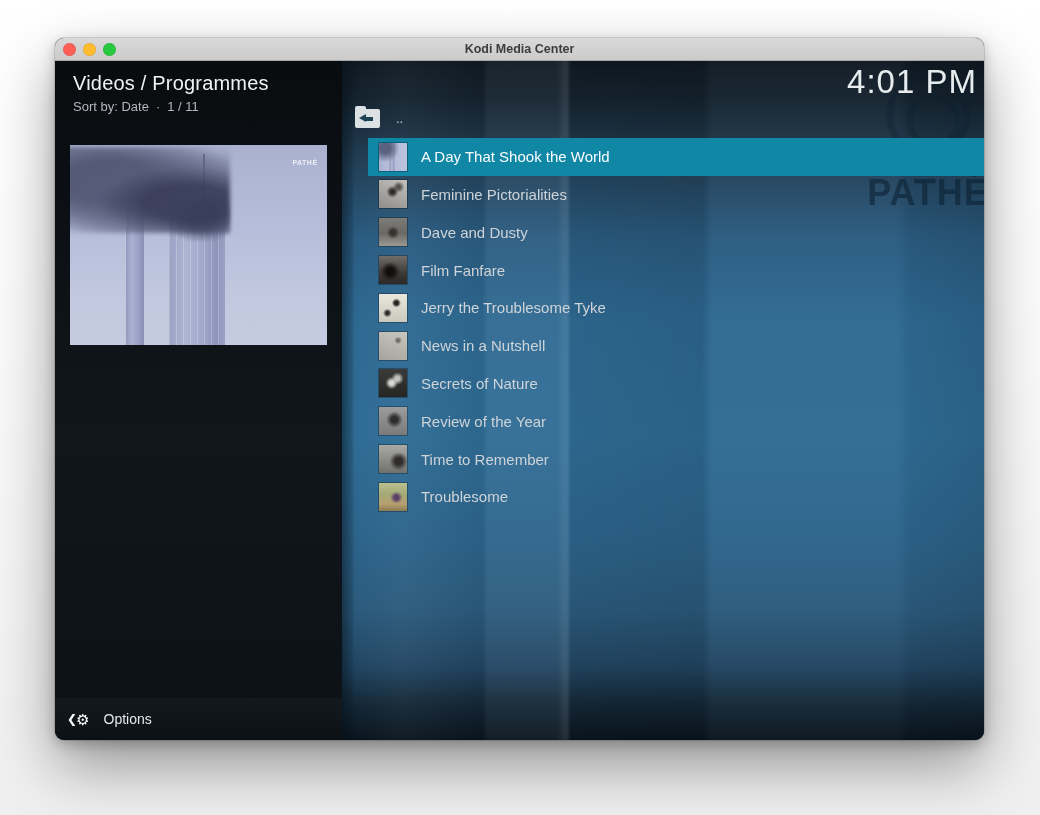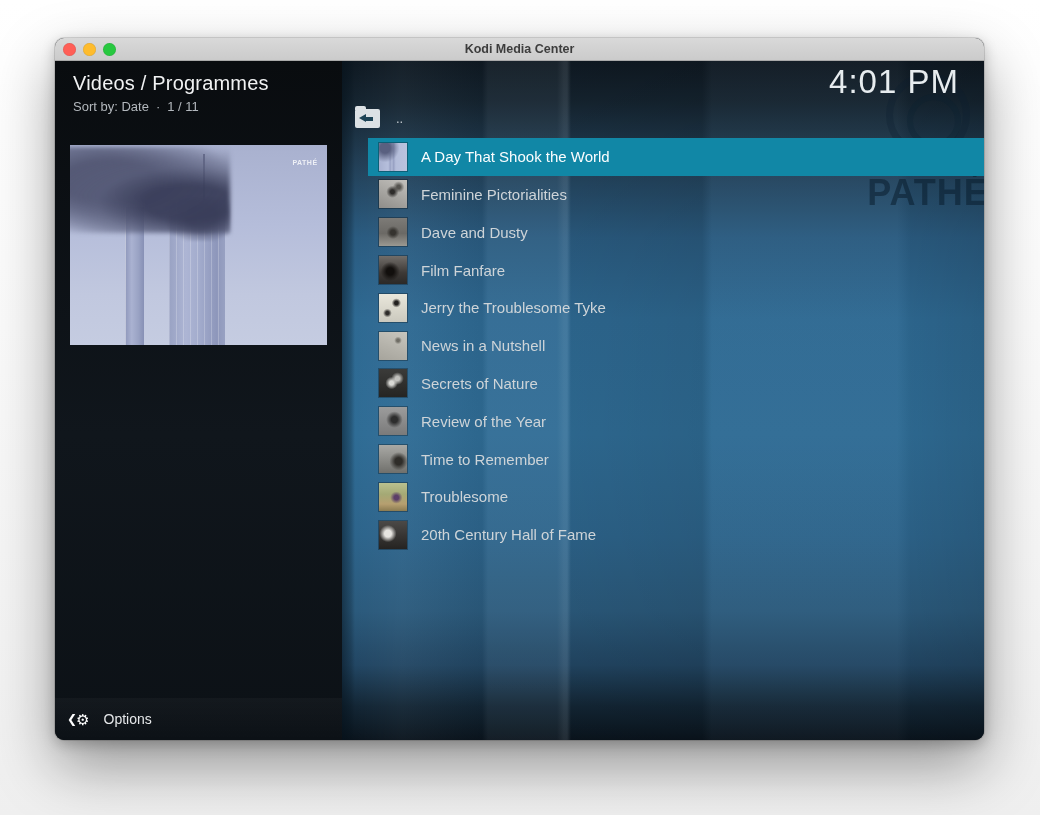--- a/index.html
+++ b/index.html
@@ -96,21 +96,21 @@
         rgba(238,246,253,0.11) 222px, rgba(238,246,253,0.11) 225px,
         rgba(0,0,0,0.06) 229px, rgba(0,0,0,0.10) 360px,
         rgba(255,255,255,0.025) 370px, rgba(255,255,255,0.025) 555px,
         rgba(0,0,0,0.05) 568px, rgba(0,0,0,0.11) 642px),
       linear-gradient(180deg,
         #0f1922 0%, #152430 6%, #223f56 15%, #2a5b80 26%, #2e6992 38%,
         #2f6c95 55%, #2d648b 70%, #2b5a7c 81%, #224663 89%, #132635 95%, #0a141d 100%);
     overflow: hidden;
   }
   .clock {
-    position: absolute; top: 2px; right: 25px;
+    position: absolute; top: 2px; right: 7px;
     font-size: 33px; font-weight: 100; color: #e7ecef; letter-spacing: 1px;
   }
   .bg-watermark {
     position: absolute; top: 12px; right: -14px; width: 140px;
     text-align: center; color: rgba(9,30,46,0.55); pointer-events: none;
   }
   .rooster {
     width: 84px; height: 84px; margin: 0 auto 6px; border-radius: 50%;
     border: 7px solid rgba(9,30,46,0.28); position: relative;
   }
@@ -209,24 +209,20 @@
     <span class="thumb" style="background: radial-gradient(circle at 55% 45%, rgb(45, 45, 45) 0px, rgb(45, 45, 45) 14%, rgba(45, 45, 45, 0) 38%), linear-gradient(rgb(156, 156, 156) 0%, rgb(122, 122, 122) 100%);"></span>
     <span class="row-label">Review of the Year</span>
   </div>
           <div class="row">
     <span class="thumb" style="background: radial-gradient(circle at 70% 58%, rgb(47, 45, 41) 0px, rgb(47, 45, 41) 14%, rgba(47, 45, 41, 0) 36%), linear-gradient(rgb(169, 169, 165) 0%, rgb(112, 112, 108) 100%);"></span>
     <span class="row-label">Time to Remember</span>
   </div>
           <div class="row">
     <span class="thumb" style="background: radial-gradient(circle at 62% 52%, rgb(92, 63, 104) 0px, rgb(92, 63, 104) 10%, rgba(92, 63, 104, 0) 27%), linear-gradient(rgb(186, 193, 143) 0%, rgb(164, 169, 117) 40%, rgb(182, 159, 112) 75%, rgb(139, 123, 81) 100%);"></span>
     <span class="row-label">Troublesome</span>
-  </div>
-          <div class="row">
-    <span class="thumb" style="background: radial-gradient(circle at 32% 45%, rgb(231, 229, 225) 0px, rgb(231, 229, 225) 14%, rgba(231, 229, 225, 0) 35%), linear-gradient(rgb(75, 73, 71) 0%, rgb(37, 35, 33) 100%);"></span>
-    <span class="row-label">20th Century Hall of Fame</span>
   </div>
         </div>
     </div>
 
     <div class="left-panel">
       <div class="page-title">Videos / Programmes</div>
       <div class="sort-row">
         <span>Sort by: Date</span>
         <span>·</span>
         <span>1 / 11</span>

